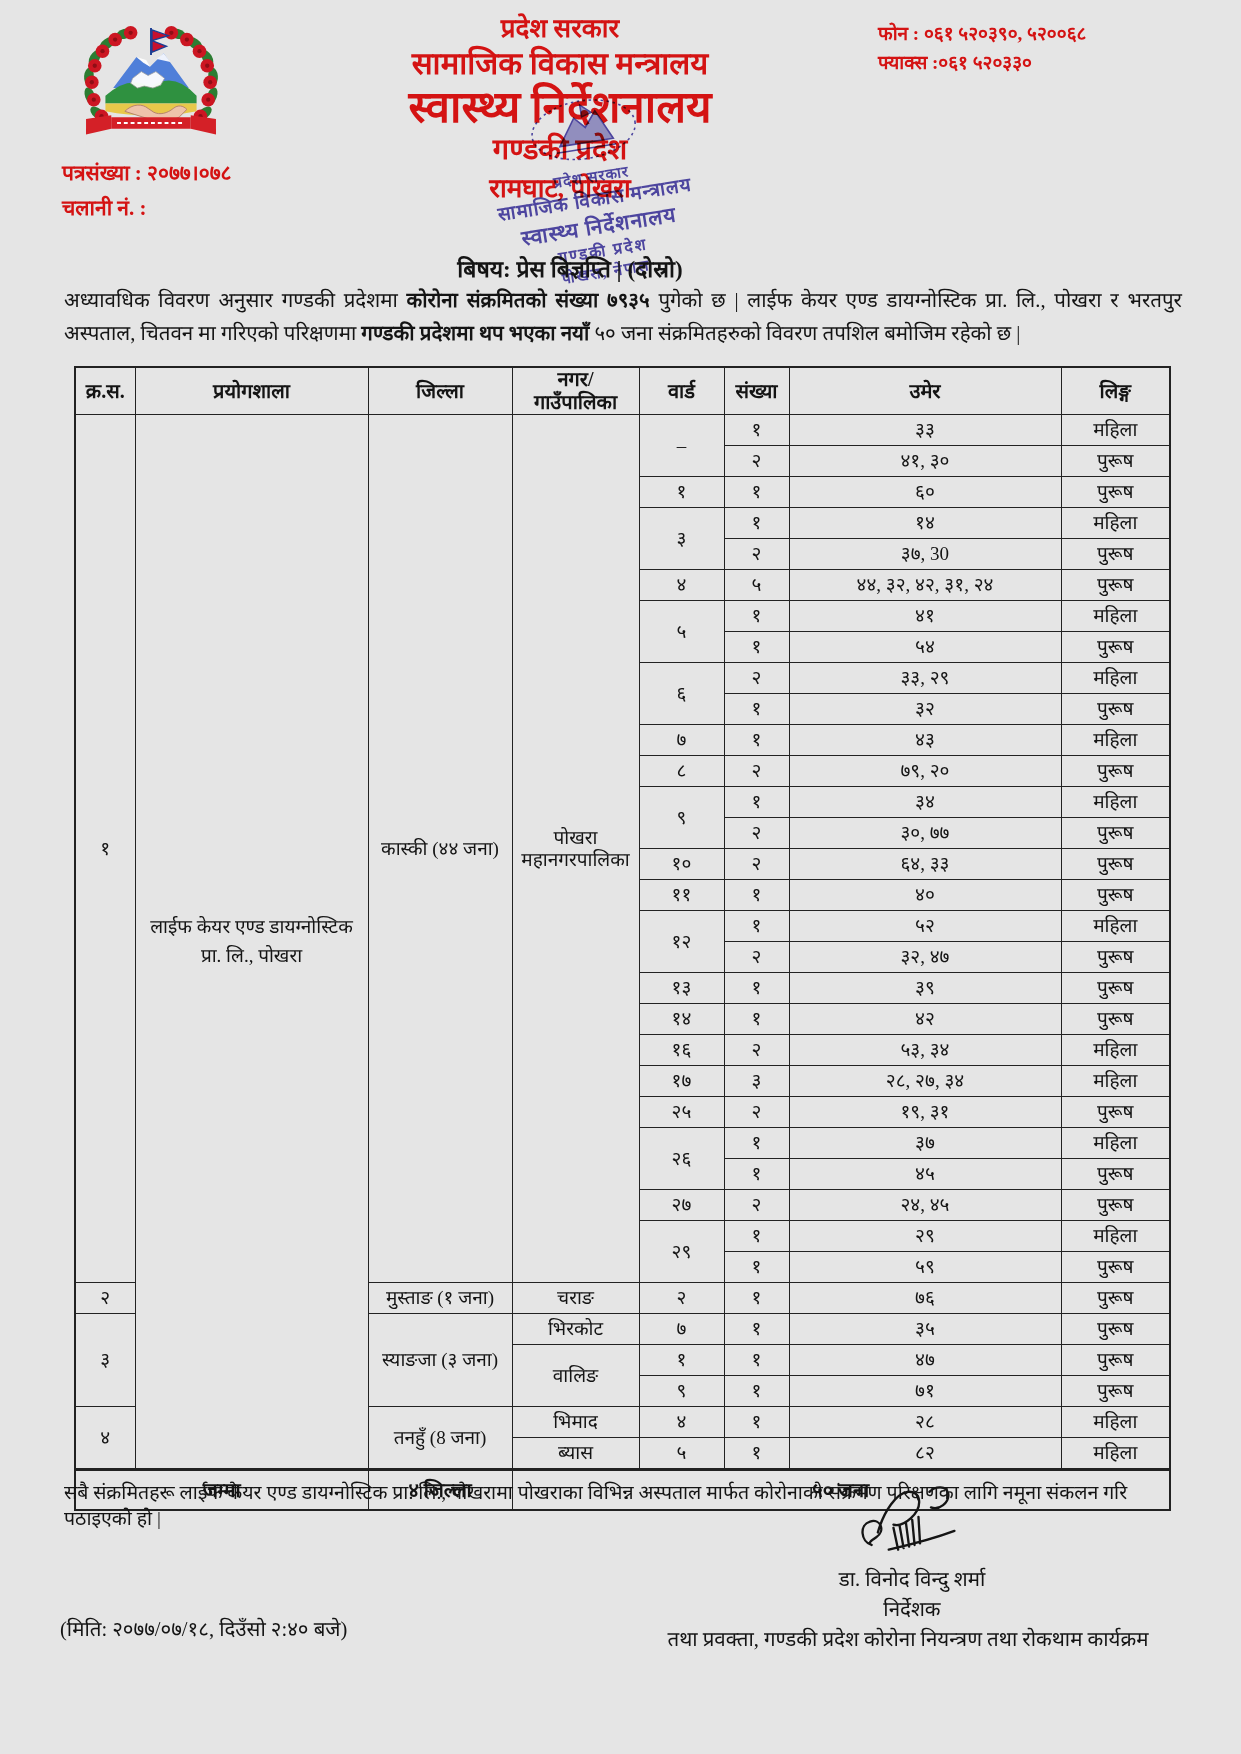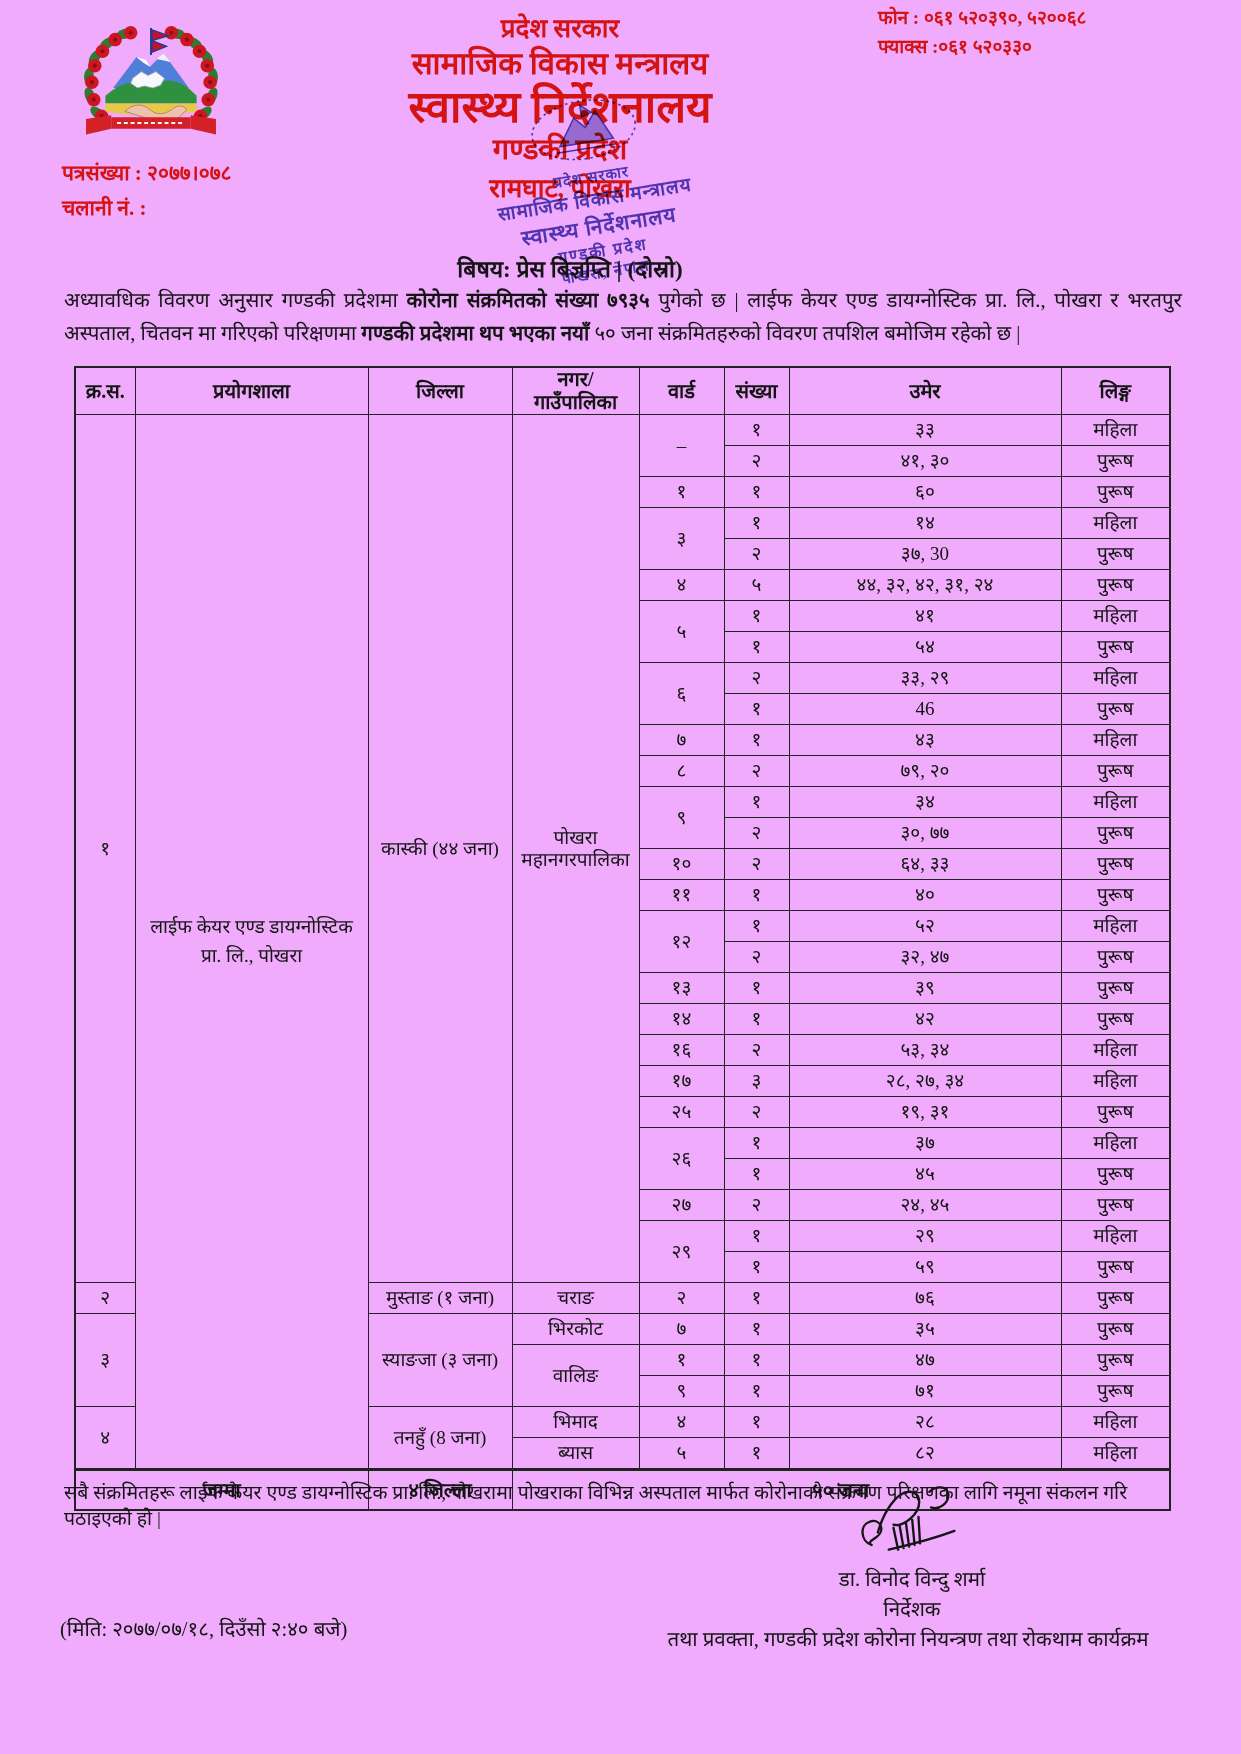--- a/index.html
+++ b/index.html
@@ -1,32 +1,32 @@
 <!DOCTYPE html>
 <html><head>
 <meta charset="utf-8">
 <style>
   html,body{margin:0;padding:0;background:#ffffff;}
   .page{
     position:relative;
     width:1241px;height:1754px;
-    background:#f0abfc;
+    background:#e5e5e5;
     font-family:"Liberation Serif","DejaVu Serif",serif;
     color:#141414;
     overflow:hidden;
   }
   
   .emblem{position:absolute;left:76px;top:26px;}
   .lh-center{position:absolute;left:295px;top:14px;width:530px;text-align:center;color:#d41313;font-weight:bold;}
   .lh-l1{font-size:26px;line-height:1.15;}
   .lh-l2{font-size:31px;line-height:1.15;margin-top:2px;}
   .lh-l3{font-size:44px;line-height:1.1;margin-top:2px;}
   .lh-l4{font-size:29px;line-height:1.1;margin-top:2px;}
   .lh-l5{font-size:26px;line-height:1.15;margin-top:8px;}
-  .lh-right{position:absolute;left:878px;top:4px;color:#d41313;font-weight:bold;font-size:19px;line-height:1.5;}
+  .lh-right{position:absolute;left:878px;top:20px;color:#d41313;font-weight:bold;font-size:19px;line-height:1.5;}
   .lh-ref{position:absolute;left:62px;top:156px;color:#d41313;font-weight:bold;font-size:21px;line-height:1.65;}
   
   .stamp{
     position:absolute;left:438px;top:96px;width:310px;
     transform:rotate(-9deg);
     color:#3d34a6;text-align:center;font-weight:bold;
     opacity:.88;mix-blend-mode:multiply;pointer-events:none;
   }
   .stamp .s1{font-size:15px;letter-spacing:1px;}
   .stamp .s2{font-size:19px;letter-spacing:1px;}
@@ -249,21 +249,21 @@
             <td>पुरूष</td>
           </tr>
           <tr>
             <td rowspan="2">६</td>
             <td>२</td>
             <td>३३, २९</td>
             <td>महिला</td>
           </tr>
           <tr>
             <td>१</td>
-            <td>46</td>
+            <td>३२</td>
             <td>पुरूष</td>
           </tr>
           <tr>
             <td>७</td>
             <td>१</td>
             <td>४३</td>
             <td>महिला</td>
           </tr>
           <tr>
             <td>८</td>

